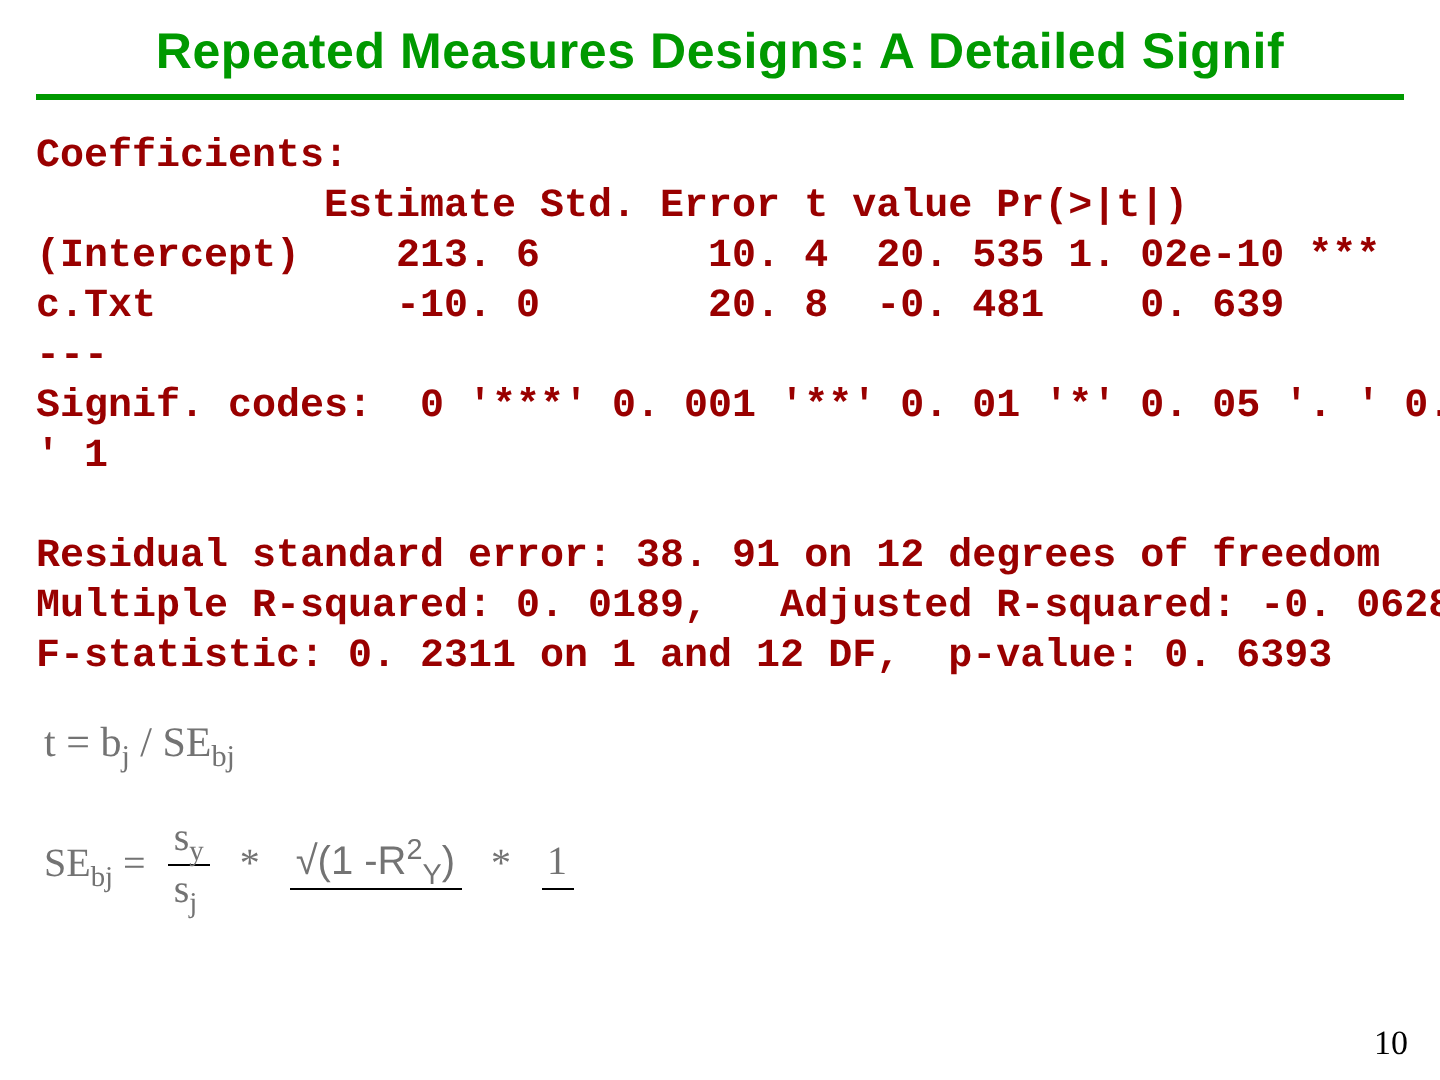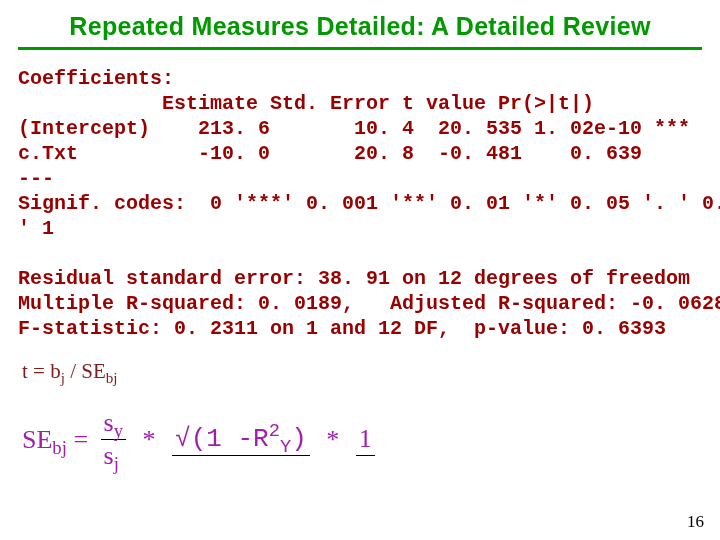--- a/index.html
+++ b/index.html
@@ -33,27 +33,27 @@
     font-weight: bold;
     color: #990000;
     font-size: 20px;
     line-height: 1.25;
     white-space: pre;
     margin: 0 0 18px 0;
   }
   .formula1 {
     font-family: "Times New Roman", Times, serif;
     font-size: 21px;
-    color: #7f1d1d;
+    color: #737373;
     margin: 6px 0 24px 4px;
   }
   .formula2 {
     font-family: "Times New Roman", Times, serif;
-    font-size: 26px;
-    color: #a21caf;
+    font-size: 20px;
+    color: #737373;
     margin-left: 4px;
   }
   .sub { font-size: 0.72em; vertical-align: sub; line-height: 0; }
   .sup { font-size: 0.72em; vertical-align: super; line-height: 0; }
   .frac {
     display: inline-block;
     vertical-align: middle;
     margin: 0 6px;
   }
   .frac .top { display: block; border-bottom: 1.5px solid #000; padding: 0 3px 1px 3px; }
@@ -61,27 +61,27 @@
   .mul { display: inline-block; vertical-align: middle; padding: 0 4px; }
   .rowlabel { display: inline-block; vertical-align: middle; }
   .pagenum {
     position: absolute;
     right: 16px;
     bottom: 8px;
     font-family: "Times New Roman", Times, serif;
     font-size: 17px;
     color: #000;
   }
-  .sqrt { font-family: Liberation Mono, monospace; }
+  .sqrt { font-family: Liberation Sans, sans-serif; }
 </style>
 </head>
 <body>
 
 <div class="slide">
-  <div class="title">Repeated Measures Detailed: A Detailed Review</div>
+  <div class="title">Repeated Measures Designs: A Detailed Signif</div>
   <hr class="rule">
 
   <pre class="code">Coefficients:
             Estimate Std. Error t value Pr(&gt;|t|)
 (Intercept)    213. 6       10. 4  20. 535 1. 02e-10 ***
 c.Txt          -10. 0       20. 8  -0. 481    0. 639
 ---
 Signif. codes:  0 '***' 0. 001 '**' 0. 01 '*' 0. 05 '. ' 0. 1 '
 ' 1
 
@@ -105,13 +105,13 @@
     <span class="frac">
       <span class="top sqrt"><span>√(1 -R</span><span class="sup">2</span><span class="sub">Y</span><span>)</span></span>
     </span>
     <span class="mul">*</span>
     <span class="frac">
       <span class="top">1</span>
     </span>
   </div>
 </div>
 
-<div class="pagenum">16</div>
+<div class="pagenum">10</div>
 
 </body></html>

